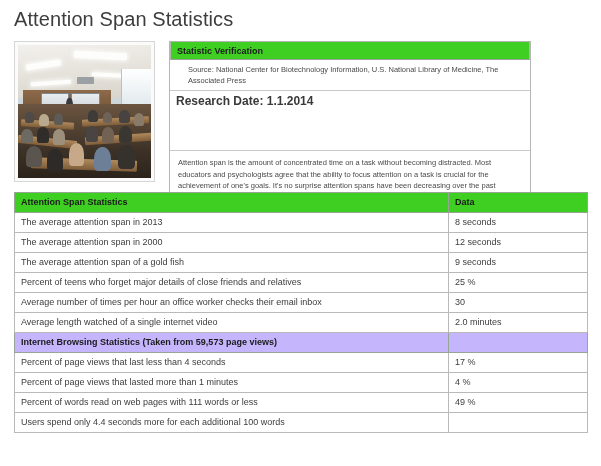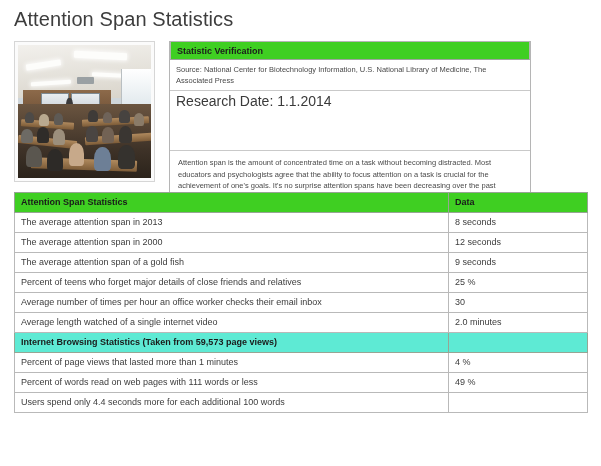--- a/index.html
+++ b/index.html
@@ -127,30 +127,31 @@
     padding: 4px 6px 3px 6px;
     border: 1px solid #b5b5b5;
     border-bottom: 1px solid #9ea39d;
     box-sizing: border-box;
   }
   .verify-row {
     border-top: 1px solid #c9c9c9;
     box-sizing: border-box;
     padding: 4px 6px;
   }
-  .verify-row.first { border-top: none; }
+  .verify-row.first { border-top: none; margin-left: 12px; }
   .verify-source {
     font-size: 7.5px;
     color: #4a4a4a;
     line-height: 11px;
   }
   .verify-date {
-    font-size: 14px;
+    font-size: 12px;
     color: #3a3a3a;
     line-height: 13px;
+    font-weight: bold;
   }
   .verify-body {
     font-size: 7.5px;
     color: #4a4a4a;
     line-height: 11.5px;
     padding: 6px 8px 7px 8px;
     text-align: left;
   }
 
   
@@ -181,21 +182,21 @@
   .col-data  { width: 139px; }
 
   .row-head td {
     background: #3fcf22;
     color: #1a1a1a;
     font-weight: bold;
     font-size: 9px;
     border-color: #97a594;
   }
   .row-section td {
-    background: #5eead4;
+    background: #c4b5fd;
     color: #1a1a1a;
     font-weight: bold;
     font-size: 9px;
     border-color: #97a594;
   }
 </style>
 </head>
 <body>
 
 <div class="page">
@@ -290,20 +291,24 @@
         <td>Average length watched of a single internet video</td>
         <td>2.0 minutes</td>
       </tr>
 
       <tr class="row-section">
         <td>Internet Browsing Statistics (Taken from 59,573 page views)</td>
         <td></td>
       </tr>
 
       <tr>
+        <td>Percent of page views that last less than 4 seconds</td>
+        <td>17 %</td>
+      </tr>
+      <tr>
         <td>Percent of page views that lasted more than 1 minutes</td>
         <td>4 %</td>
       </tr>
       <tr>
         <td>Percent of words read on web pages with 111 words or less</td>
         <td>49 %</td>
       </tr>
       <tr>
         <td>Users spend only 4.4 seconds more for each additional 100 words</td>
         <td></td>

